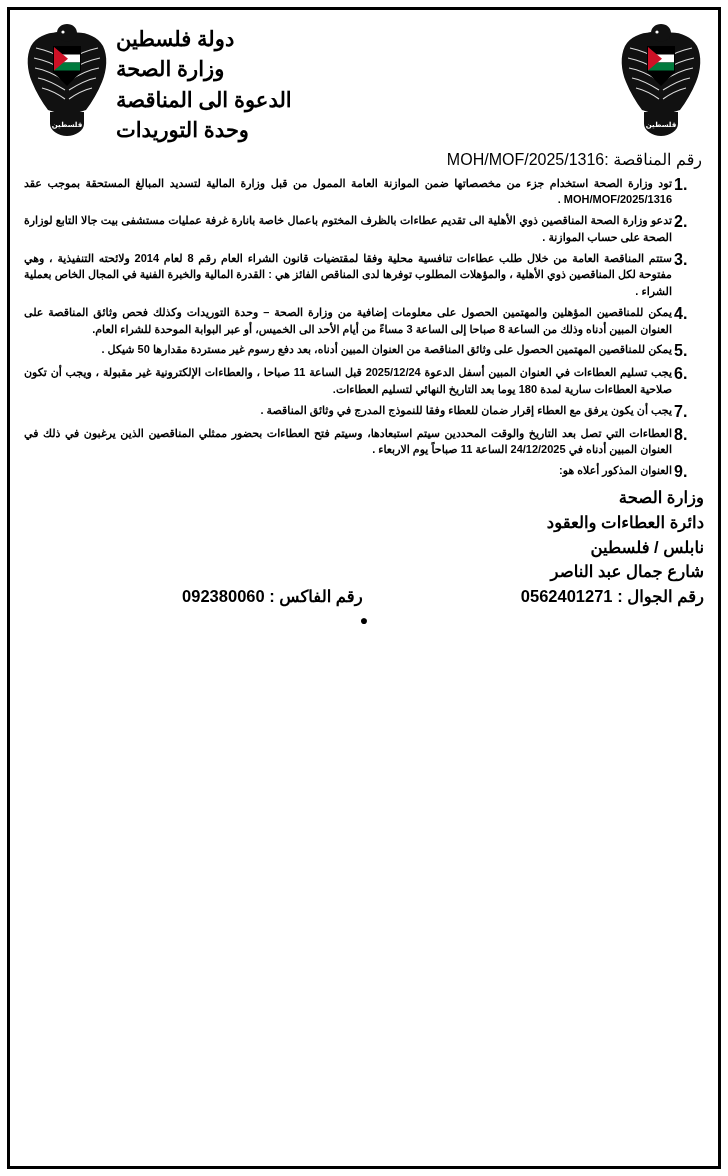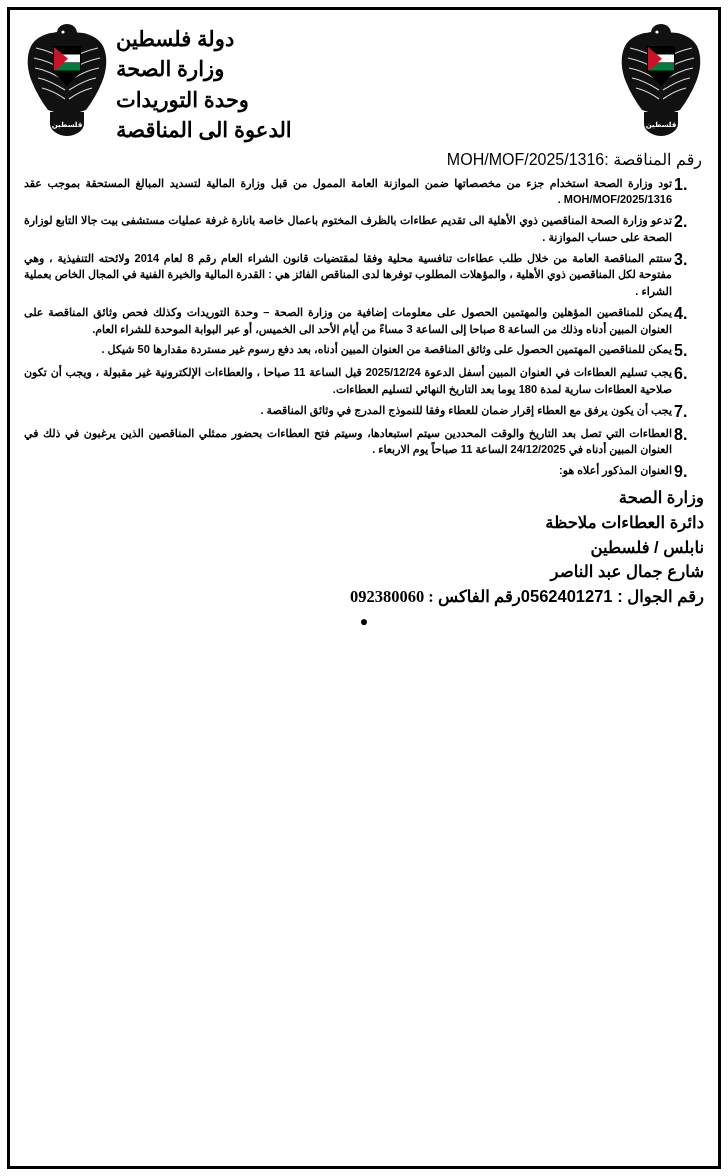--- a/index.html
+++ b/index.html
@@ -108,21 +108,21 @@
   .email-row {
     text-align: center;
     direction: rtl;
   }
   .fax-row {
     display: flex;
     justify-content: space-between;
     align-items: baseline;
   }
   .fax-row .right { text-align: right; }
-  .fax-row .center { text-align: right; flex: 1 1 auto; font-family: Liberation Serif, serif; }
+  .fax-row .center { text-align: center; flex: 1 1 auto; }
   .note {
     margin-top: 4px;
     font-size: 16.5px;
     font-weight: bold;
     text-align: center;
     display: flex;
     justify-content: center;
     align-items: baseline;
     gap: 6px;
   }
@@ -172,22 +172,22 @@
 
             <path d="M26 92 L60 92 L60 104 C60 110 52 116 43 116 C34 116 26 110 26 104 Z" fill="#111"></path>
             <text x="43" y="107" font-family="DejaVu Sans, sans-serif" font-size="7" fill="#fff" text-anchor="middle">فلسطين</text>
           </g>
         </svg>
       </div>
 
       <div class="header-titles">
         <div>دولة فلسطين</div>
         <div>وزارة الصحة</div>
+        <div>الدعوة الى المناقصة</div>
         <div>وحدة التوريدات</div>
-        <div>الدعوة الى المناقصة</div>
       </div>
 
       <div class="emblem">
         <svg width="86" height="120" viewBox="0 0 86 120" xmlns="http://www.w3.org/2000/svg">
           <g>
             <path d="M43 14 C30 10 14 14 7 26 C2 36 3 50 8 62 C12 72 18 82 24 90 L43 96 Z" fill="#111"></path>
             <path d="M43 14 C56 10 72 14 79 26 C84 36 83 50 78 62 C74 72 68 82 62 90 L43 96 Z" fill="#111"></path>
             <g stroke="#fff" stroke-width="1.1" opacity="0.85">
               <path d="M12 28 C22 30 32 34 41 40" fill="none"></path>
               <path d="M10 38 C21 40 32 45 41 51" fill="none"></path>
@@ -272,21 +272,21 @@
       <li>
         <div class="num">9.</div>
         <div class="clause-body">
           <p>العنوان المذكور أعلاه هو:</p>
         </div>
       </li>
     </ol>
 
     <div class="addr">
       <div>وزارة الصحة</div>
-      <div>دائرة العطاءات ملاحظة</div>
+      <div>دائرة العطاءات والعقود</div>
       <div>نابلس / فلسطين</div>
       <div>شارع جمال عبد الناصر</div>
 
 
       <div class="fax-row">
         <div class="cell right">
           <span>رقم الجوال :</span>
           <span>0562401271</span>
         </div>
         <div class="cell center">

